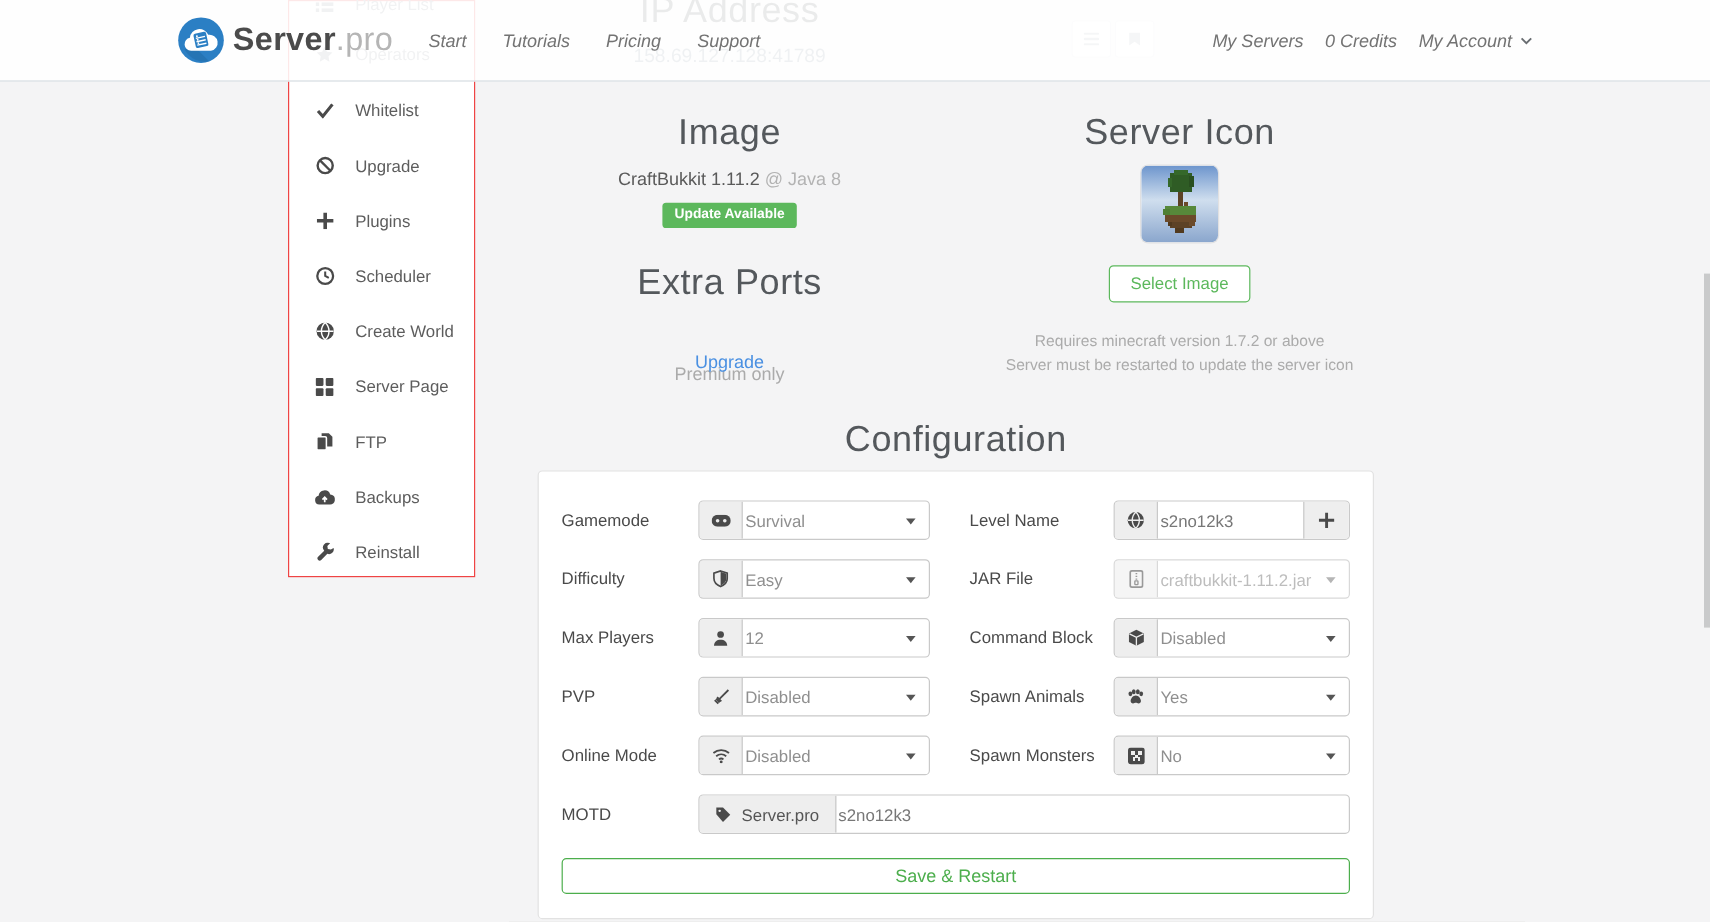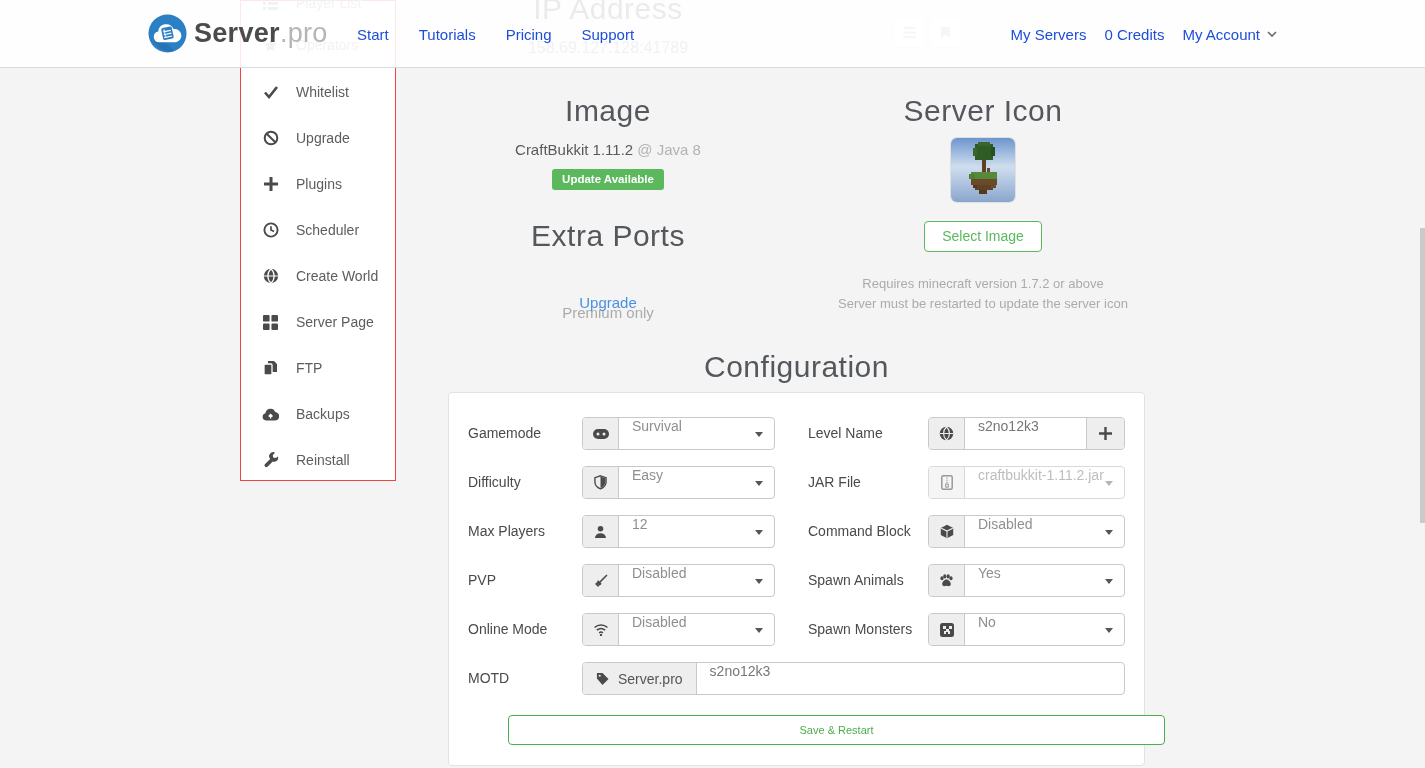--- a/index.html
+++ b/index.html
@@ -31,22 +31,22 @@
     height:68px; background:rgba(255,255,255,0.88);
     border-bottom:1px solid #d6dde2; }
   #brand { position:absolute; left:148px; top:14px; display:flex;
     align-items:center; gap:7px; cursor:pointer; }
   #brand-text { font-size:27px; font-weight:bold; color:#4b4b4b; letter-spacing:.3px; }
   #brand-text .pro { font-weight:300; color:#b5b5b5; }
   #nav-links { position:absolute; left:357px; top:0; height:68px;
     display:flex; align-items:center; gap:30px; }
   #nav-right { position:absolute; right:148px; top:0; height:68px;
     display:flex; align-items:center; gap:18px; }
-  .navlink { font-size:15px; color:#1d4ed8; cursor:pointer; display:flex;
-    align-items:center; gap:7px; white-space:nowrap; }
+  .navlink { font-size:15px; color:#737373; cursor:pointer; display:flex;
+    align-items:center; gap:7px; white-space:nowrap;font-style:italic; }
   
   .big-h { position:absolute; z-index:3; font-size:30px; font-weight:300;
     color:#54585c; letter-spacing:.5px; text-align:center; }
   .sect { position:absolute; z-index:3; text-align:center; }
   #type-value { left:448px; top:141px; width:320px; font-size:15px; color:#5a5a5a; }
   #type-value .rt { color:#b3b3b3;margin-top:46px; }
   #type-badge-wrap { left:448px; top:169px; width:320px; }
   .badge { display:inline-block; background:#5cb85c; color:#fff;
     font-size:11.5px; font-weight:bold; padding:4px 10px 5px;
     border-radius:3px; cursor:pointer; }
@@ -64,40 +64,40 @@
     color:#ababab; line-height:20px; }
   
   #card { position:absolute; z-index:3; left:448px; top:392px; width:697px;
     height:374px; background:#fff; border:1px solid #e2e2e2; border-radius:4px; }
   .flabel { position:absolute; font-size:14px; color:#4a4a4a; line-height:33px; }
   .igroup { position:absolute; height:33px; display:flex; background:#fff;
     border:1px solid #c9c9c9; border-radius:4px; overflow:hidden; cursor:pointer; }
   .iaddon { width:36px; background:#eee; border-right:1px solid #c9c9c9;
     display:flex; align-items:center; justify-content:center; color:#4a4a4a;
     flex:0 0 36px; }
-  .ival { flex:1; display:flex; padding-left:13px;
+  .ival { flex:1; display:flex; align-items:center; padding-left:2px;
     font-size:14px; color:#8f8f8f; position:relative; white-space:nowrap; }
   .caret { position:absolute; right:11px; top:50%; margin-top:-2px; width:0;
     height:0; border-left:4px solid transparent; border-right:4px solid transparent;
     border-top:5px solid #555; }
   .igroup.disabled { border-color:#d9d9d9; cursor:default; }
   .igroup.disabled .iaddon { background:#f5f5f5; border-right-color:#d9d9d9; color:#999; }
   .igroup.disabled .ival { color:#bdbdbd; }
   .igroup.disabled .caret { border-top-color:#b5b5b5; }
   .plus-addon { width:38px; flex:0 0 38px; background:#eee;
     border-left:1px solid #c9c9c9; display:flex; align-items:center;
     justify-content:center; color:#4a4a4a; cursor:pointer; }
   .ival.editable { color:#777; }
   .motd-addon { flex:0 0 auto; background:#eee; border-right:1px solid #c9c9c9;
     display:flex; align-items:center; gap:9px; padding:0 13px; font-size:14px;
     color:#555; }
   #save-btn { position:absolute; left:19px; top:322px; width:657px; height:30px;
     background:#fff; border:1px solid #4cae4c; border-radius:4px; color:#4cae4c;
-    font-size:11px; display:flex; align-items:center; justify-content:center;
-    cursor:pointer; font-family:"Liberation Sans", sans-serif;margin-left:40px; }
+    font-size:15px; display:flex; align-items:center; justify-content:center;
+    cursor:pointer; font-family:"Liberation Sans", sans-serif; }
   
   #scroll-thumb { position:absolute; z-index:20; right:0; top:228px; width:5px;
     height:295px; background:#c9cacb; cursor:grab; }
   svg { display:block; }
 </style>
 </head>
 <body>
 <div id="app">
 
   <div class="ghost ghost-heading">IP Address</div>

